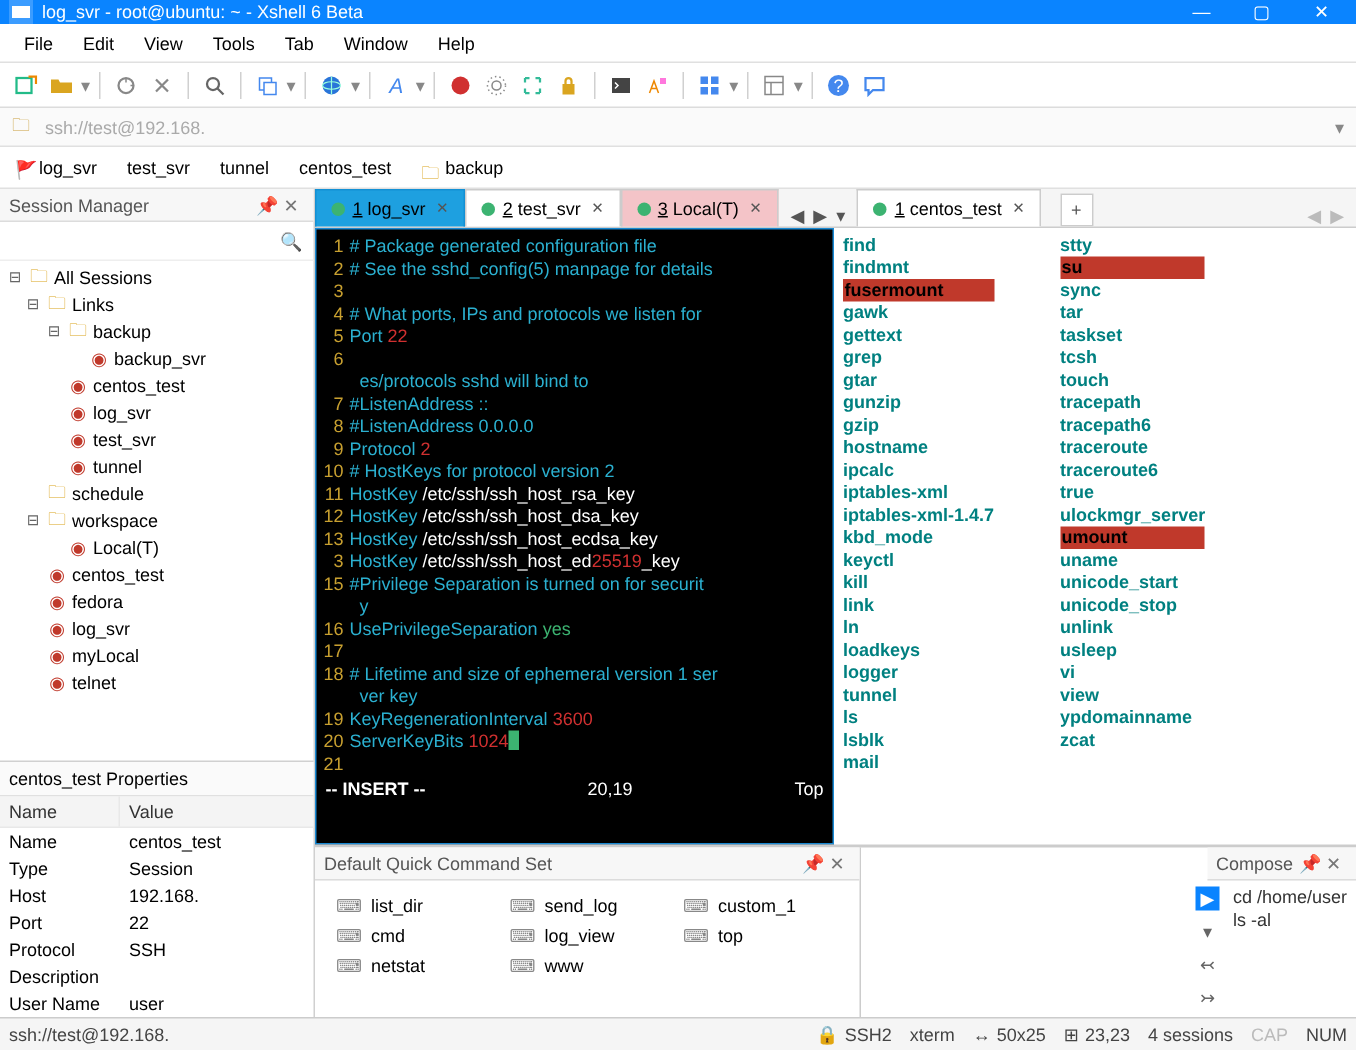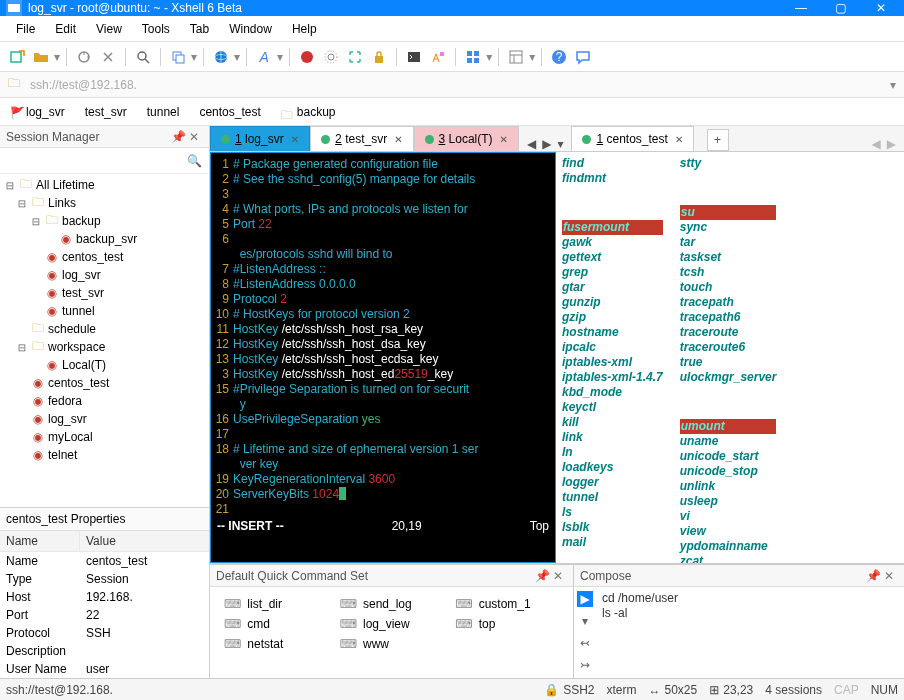--- a/index.html
+++ b/index.html
@@ -70,39 +70,39 @@
 .tabadd { width: 22px; height: 22px; border: 1px solid #ccc; display: flex; align-items: center; justify-content: center; background: #fff; cursor: pointer; color: #555; }
 .tabspacer { flex: 1; }
 .tabs-right { flex: 1; display: flex; align-items: flex-end; text-align: right; }
 
 .editorrow { flex: 1; display: flex; overflow: hidden; border-bottom: 1px solid #ccc; }
 .terminal { background: #000; color: #ddd; font-family: "Consolas","Courier New",monospace; font-size: 12px; padding: 4px 0 4px 0; border: 1px solid #1a8ad4; overflow: hidden; }
 .terminal.left { flex: 0 0 346px; }
 .terminal .line { display: flex; height: 15px; white-space: pre; }
 .terminal .ln { width: 22px; text-align: right; color: #c8a030; padding-right: 4px; }
 .term-right { flex: 1; background: #fff; font-family: "Consolas","Courier New",monospace; font-size: 12px; padding: 4px 6px; overflow: hidden; }
-.term-right .cols { display: flex; gap: 17px; font-style: italic; }
+.term-right .cols { display: flex; gap: 44px; }
 .term-right .col { display: flex; flex-direction: column; }
 .term-right .cmd { color: #008080; font-weight: bold; line-height: 15px; }
-.term-right .hl { background: #c0392b; color: #5eead4; font-weight: bold; padding: 0 1px; margin-top: 34px; }
+.term-right .hl { background: #c0392b; color: #000000; font-weight: bold; padding: 0 1px; }
 .prompt { margin-top: 2px; font-family: inherit; }
 .c-cyan { color: #2bb0d0; }
 .c-red { color: #d03030; }
 .c-green { color: #3cb371; }
 .c-white { color: #fff; }
 .cursor { display: inline-block; width: 7px; height: 13px; background: #3cb371; vertical-align: middle; }
 
 .modeline { color: #fff; padding: 2px 6px; font-family: inherit; display: flex; }
 .modeline .mleft { flex: 0 0 auto; font-weight: bold; }
 .modeline .mmid { flex: 1; text-align: center; }
 .modeline .mright { flex: 0 0 auto;}
 
 .bottomrow { height: 114px; display: flex; background: #fff; border-top: 1px solid #ccc; }
 .bleft { flex: 1; display: flex; flex-direction: column; border-right: 1px solid #ccc; }
-.bright { flex: 0 0 330px; display: flex; flex-direction: column; }
+.bright { flex: 0 0 330px; display: flex; flex-direction: column; align-items: flex-end; }
 .qcgrid { display: grid; grid-template-columns: repeat(3, 1fr); gap: 2px 8px; padding: 8px 12px; }
 .qcbtn { display: flex; align-items: center; gap: 6px; cursor: pointer; padding: 2px; }
 .qcbtn .kicon { color: #888; }
 .compose-body { flex: 1; display: flex; }
 .compose-left { width: 22px; display: flex; flex-direction: column; align-items: center; gap: 6px; padding-top: 4px; }
 .compose-left .cbtn { width: 16px; height: 16px; display: flex; align-items: center; justify-content: center; cursor: pointer; color: #666; }
 .compose-left .cbtn.play { background: #0a84ff; color: #fff; }
 .compose-text { flex: 1; padding: 4px 6px; font-family: "Consolas",monospace; color: #333; }
 .compose-text div { line-height: 15px; }
 
@@ -296,21 +296,21 @@
       <span class="picon">📌</span>
       <span class="picon">✕</span>
     </div>
     <div class="searchrow">
       <span class="sicon">🔍</span>
     </div>
     <div class="tree" id="tree">
         <div class="node ind0">
           <span class="exp">⊟</span>
           <span class="nicon folder-icon">🗀</span>
-          <span class="nlabel">All Lifetime</span>
+          <span class="nlabel">All Sessions</span>
         </div>
         <div class="node ind1">
           <span class="exp">⊟</span>
           <span class="nicon folder-icon">🗀</span>
           <span class="nlabel">Links</span>
         </div>
         <div class="node ind2">
           <span class="exp">⊟</span>
           <span class="nicon folder-icon">🗀</span>
           <span class="nlabel">backup</span>

